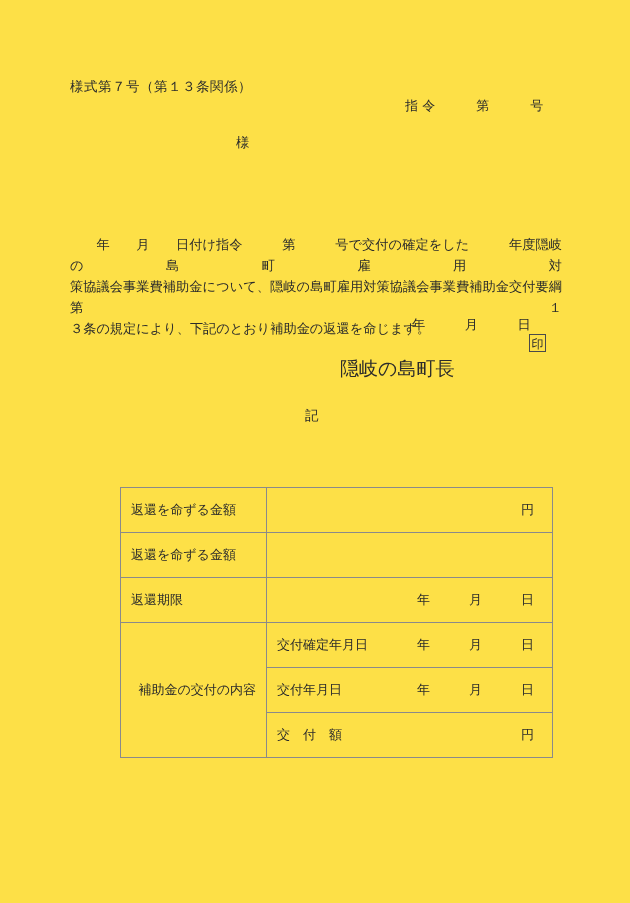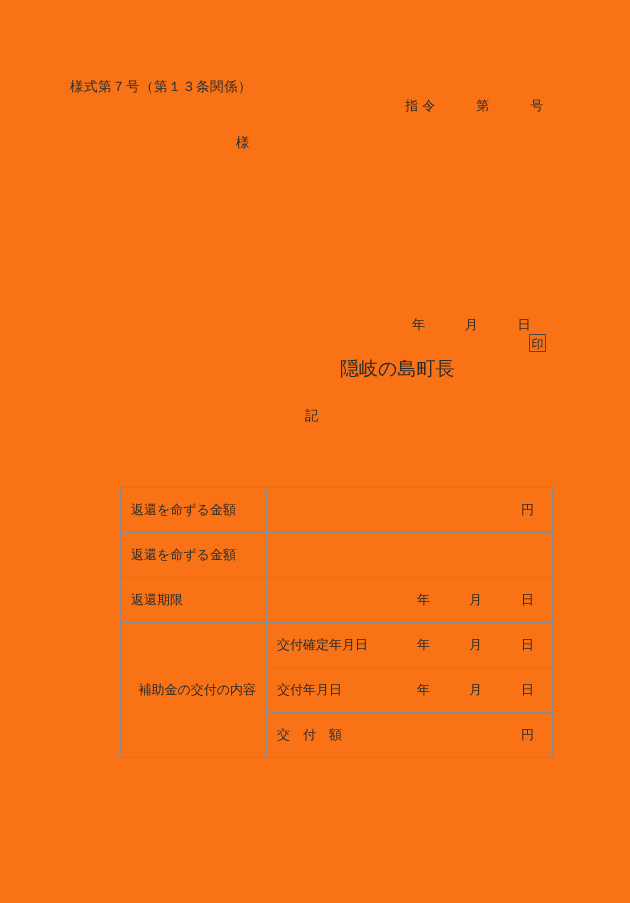--- a/index.html
+++ b/index.html
@@ -11,21 +11,21 @@
     width: 630px;
     height: 903px;
     position: relative;
     font-family: "Liberation Serif", "DejaVu Serif", serif;
     color: #2b2b2b;
     overflow: hidden;
   }
   .page {
     position: absolute;
     inset: 0;
-    background: #f97316;
+    background: #fde047;
   }
 
   .abs { position: absolute; white-space: pre; }
 
   
   .form-no {
     left: 70px;
     top: 78px;
     font-size: 13.5px;
     letter-spacing: 0.5px;
@@ -156,20 +156,25 @@
 
 <div class="page">
 
   <div class="abs form-no">様式第７号（第１３条関係）</div>
 
   <div class="abs order-no">指 令　　　第　　　号</div>
 
   <div class="abs addressee">様</div>
 
 
+  <div class="body-block">
+    <span class="body-line just">　　年　　月　　日付け指令　　　第　　　号で交付の確定をした　　　年度隠岐の島町雇用対</span>
+    <span class="body-line just">策協議会事業費補助金について、隠岐の島町雇用対策協議会事業費補助金交付要綱第１</span>
+    <span class="body-line last">３条の規定により、下記のとおり補助金の返還を命じます。</span>
+  </div>
 
   <div class="abs sig-date">年　　　月　　　日</div>
   <div class="abs sig-name">隠岐の島町長</div>
   <div class="abs seal-box">印</div>
 
   <div class="abs ki-marker">記</div>
 
   <div class="tbl-wrap">
     <table class="doc-table">
       <tbody>

